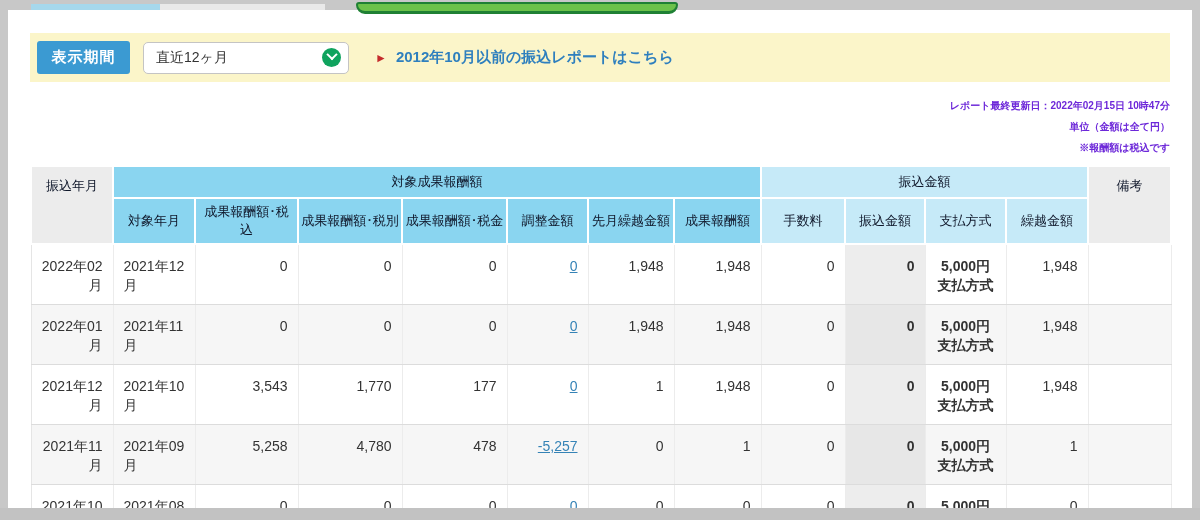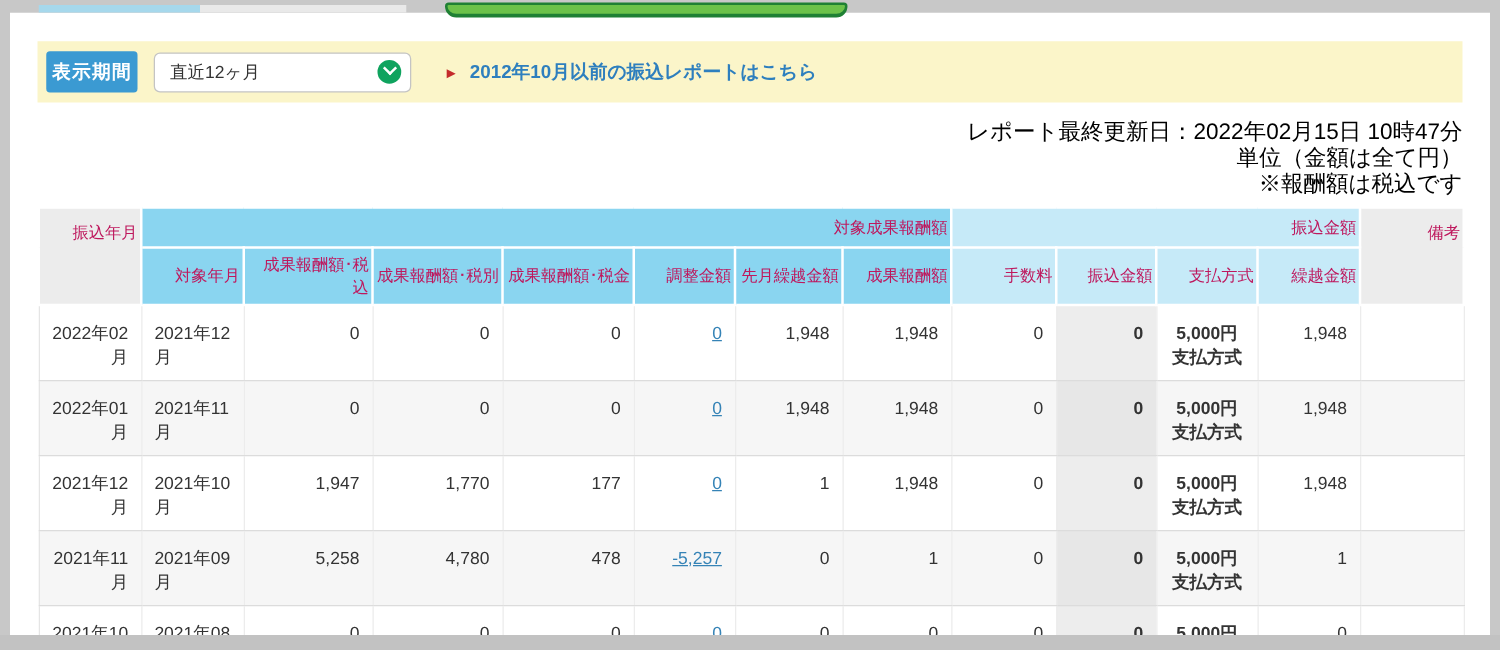--- a/index.html
+++ b/index.html
@@ -26,21 +26,21 @@
     border-radius:3px 3px 9px 9px;
   }
 
   
   .banner {
     position:absolute; left:30px; top:33px; width:1140px; height:49px;
     background:#fbf5c9; z-index:2;
     display:flex; align-items:center;
   }
   .period-btn {
-    margin-left:7px; width:73px; height:33px;
+    margin-left:7px; width:93px; height:33px;
     background:#3b9ad2; color:#fff; font-size:15px; font-weight:600;
     display:flex; align-items:center; justify-content:center;
     border-radius:3px; letter-spacing:1px;
   }
   .dropdown {
     margin-left:13px; width:206px; height:32px;
     background:#fff; border:1px solid #c4c4c4; border-radius:5px;
     display:flex; align-items:center; justify-content:space-between;
     padding:0 7px 0 12px; font-size:14px; color:#333; cursor:pointer;
   }
@@ -51,30 +51,30 @@
   .dd-chev {
     width:8px; height:8px; border-right:2px solid #fff; border-bottom:2px solid #fff;
     transform:rotate(45deg) translate(-1px,-1px); margin-top:-3px;
   }
   .red-arrow { margin-left:26px; color:#c42b2b; font-size:12px; }
   .old-link { margin-left:9px; color:#2e7fbe; font-size:15px; font-weight:600; text-decoration:none; }
 
   
   .updates {
     position:absolute; right:30px; top:95px; z-index:2;
-    text-align:right; font-size:18px; line-height:21px; color:#000000;
+    text-align:right; font-size:10px; line-height:21px; color:#6d28d9;font-weight:bold;
   }
 
   
   table.report {
     position:absolute; left:30px; top:165px; width:1140px; z-index:2;
     border-collapse:collapse; table-layout:fixed;
   }
   table.report th {
-    font-size:13px; font-weight:400; color:#be185d; text-align:right;
+    font-size:13px; font-weight:400; color:#0f172a; text-align:center;
     border:2px solid #fff; padding:4px 2px;
   }
   .th-blue  { background:#8ad5f0; }
   .th-lblue { background:#c6eaf8; }
   .th-gray  { background:#ececec; vertical-align:top; padding-top:10px !important; }
   .th-bold  { font-weight:700; }
   tr.gh th { height:32px; }
   tr.sh th { height:31px; }
 
   table.report td {
@@ -185,21 +185,21 @@
       <td class="num">1,948</td>
       <td class="num">0</td>
       <td class="num graycol">0</td>
       <td class="pay">5,000円支払方式</td>
       <td class="num">1,948</td>
       <td></td>
     </tr>
     <tr>
       <td class="date-r">2021年12月</td>
       <td class="date-l">2021年10月</td>
-      <td class="num">1,947</td>
+      <td class="num">3,543</td>
       <td class="num">1,770</td>
       <td class="num">177</td>
       <td class="adj"><a href="#">0</a></td>
       <td class="num">1</td>
       <td class="num">1,948</td>
       <td class="num">0</td>
       <td class="num graycol">0</td>
       <td class="pay">5,000円支払方式</td>
       <td class="num">1,948</td>
       <td></td>

